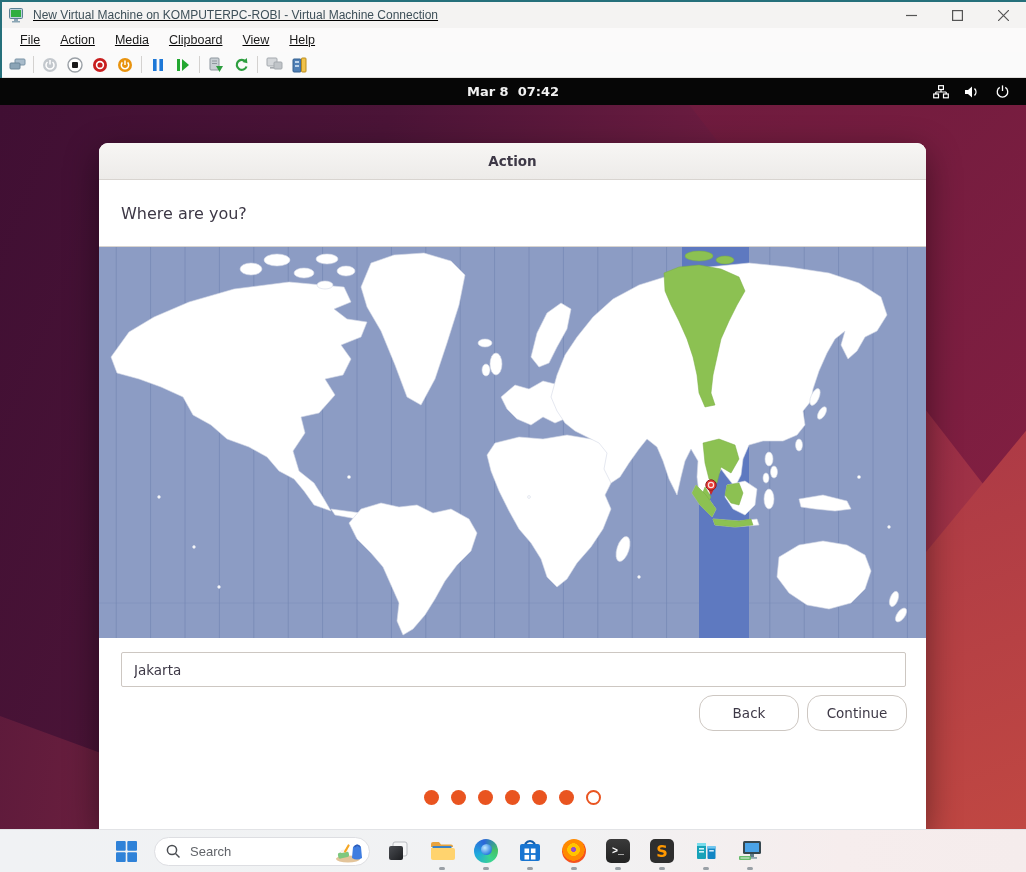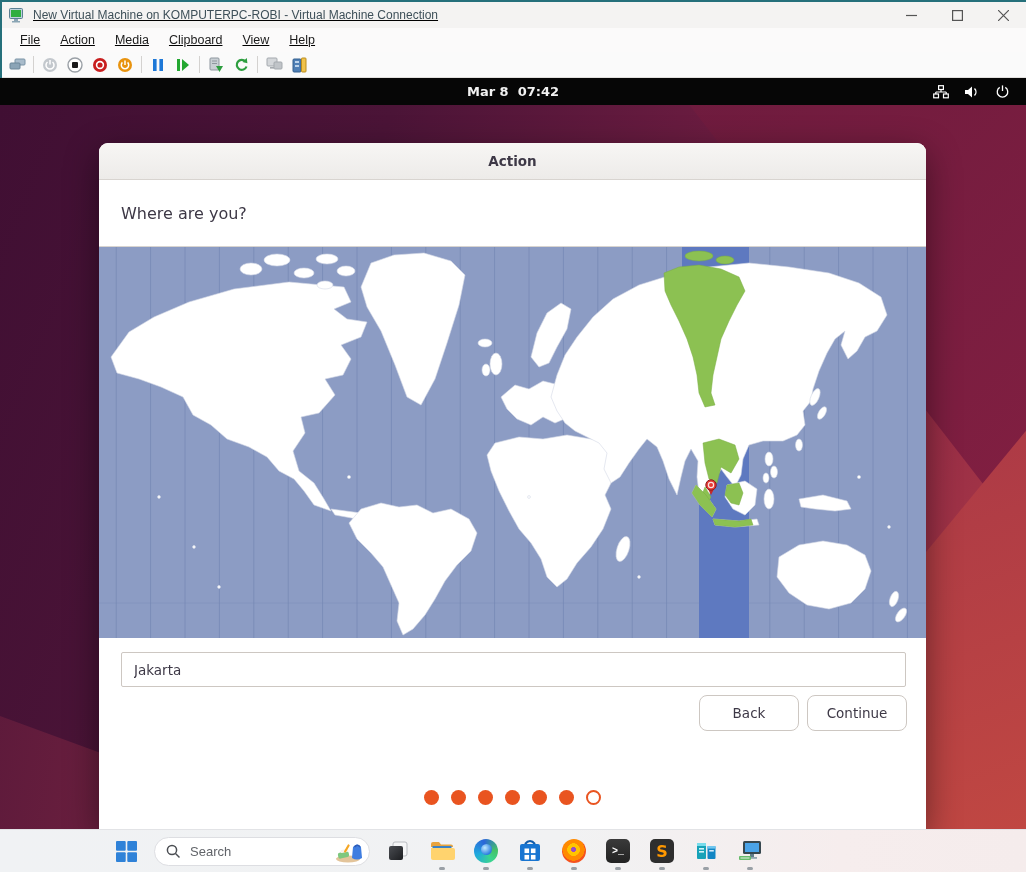--- a/index.html
+++ b/index.html
@@ -46,21 +46,21 @@
     background:linear-gradient(#f7f6f4,#edebe9); border-bottom:1px solid #d8d4d0;
     display:flex; align-items:center; justify-content:center; }
   .dialog-header-title { font-size:13.5px; font-weight:700; color:#3d3846; }
   .dialog-heading-row { height:66px; display:flex; align-items:center; padding-left:22px; }
   .dialog-heading { font-size:16px; font-weight:400; color:#3d3846; }
   .map-wrap { width:827px; height:391px; border-top:1px solid #d8d4d0; line-height:0; }
   .input-row { padding:15px 20px 0 22px; }
   .city-input { width:100%; height:35px; border:1px solid #cdc7c2; border-radius:2px;
     font-family:"DejaVu Sans",sans-serif; font-size:13.5px; color:#3d3846; padding:2px 12px; outline:none; background:#fff; }
   .buttons-row { display:flex; justify-content:flex-end; gap:8px; padding-right:19px; margin-top:8px; }
-  .dlg-btn { width:100px; height:36px; background:#fff; border:1px solid #cdc7c2; border-radius:8px;
+  .dlg-btn { width:100px; height:36px; background:#fff; border:1px solid #cdc7c2; border-radius:14px;
     font-family:"DejaVu Sans",sans-serif; font-size:13.5px; color:#3d3846; }
   .dots-row { display:flex; justify-content:center; gap:12px; margin-top:59px; }
   .dot { width:15px; height:15px; border-radius:50%; background:#E95420; }
   .dot.empty { background:#fff; border:2px solid #E95420; }
 
   
   .taskbar { position:absolute; left:0; top:829px; width:1026px; height:43px; z-index:6;
     background:linear-gradient(90deg,#f0f2f4 0%, #f1f2f3 55%, #f6eded 82%, #f5ecec 100%);
     border-top:1px solid #e2e3e6; display:flex; align-items:center; }
   .tb-left-pad { width:104px; }

